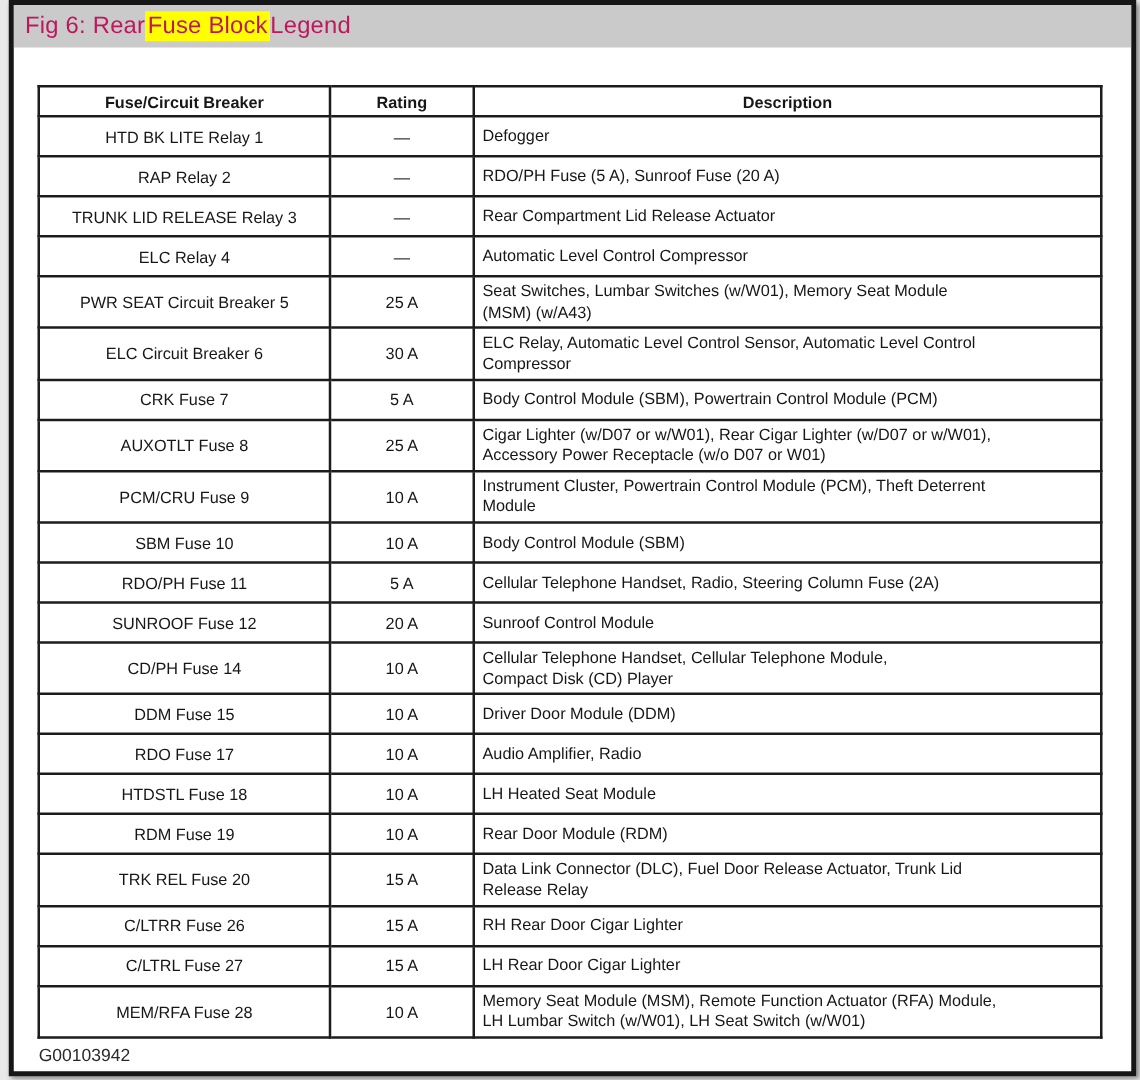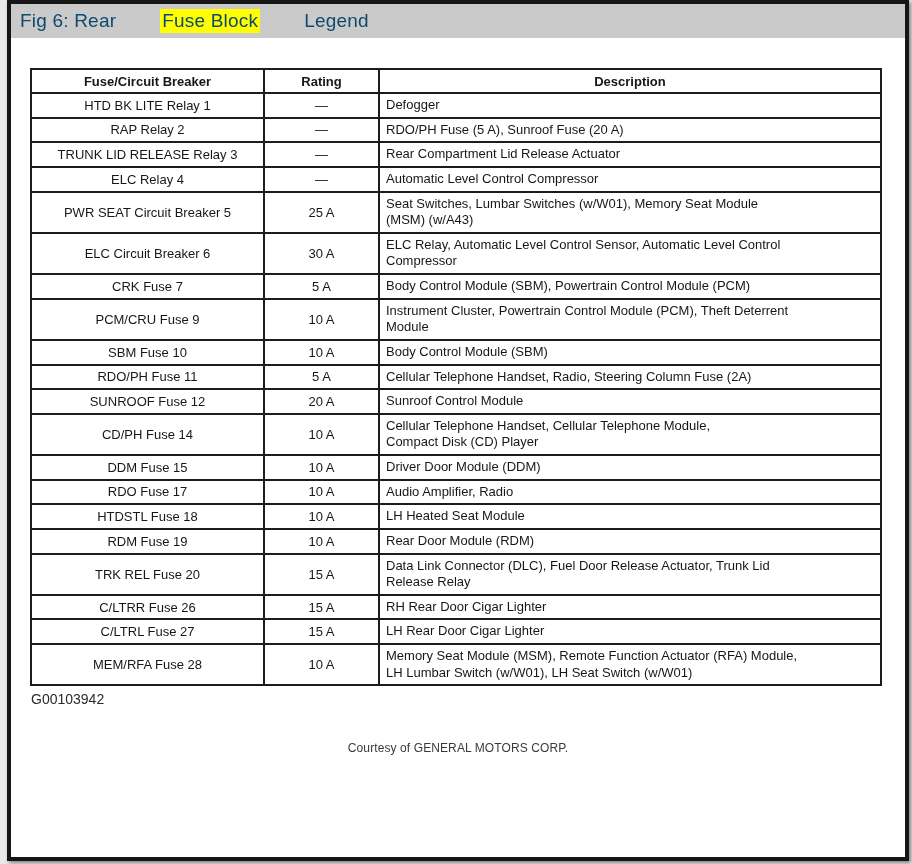--- a/index.html
+++ b/index.html
@@ -18,23 +18,22 @@
     box-shadow: 2px 2px 4px rgba(0,0,0,0.45);
     overflow: hidden;
   }
   .title-bar {
     height: 34px;
     background: #cacaca;
     display: flex;
     align-items: center;
     padding-left: 9px;
     font-size: 19px;
-    color: #0c4a6e;
+    color: #be185d;
     letter-spacing: 0.2px;
-    gap: 44px;
   }
   .title-bar .hl {
     background: #ffff00;
     padding: 1px 2px;
   }
   table.fuse-table {
     border-collapse: collapse;
     margin: 30px 0 4px 19px;
     width: 850px;
     table-layout: fixed;
@@ -50,21 +49,21 @@
   }
   table.fuse-table th {
     font-weight: bold;
     text-align: center;
     height: 24px;
     padding: 2px 4px;
   }
   col.c-fuse { width: 233px; }
   col.c-rating { width: 115px; }
   col.c-desc { width: 502px; }
-  td.col-fuse { text-align: center; height: 24px; }
+  td.col-fuse { text-align: center; height: 32px; }
   td.col-rating { text-align: center; }
   td.col-description {
     text-align: left;
     padding-left: 9px;
     white-space: pre-line;
     line-height: 1.28;
   }
   .fig-id {
     margin: 5px 0 0 20px;
     font-size: 14px;
@@ -135,20 +134,26 @@
           <td class="col-rating">30 A</td>
           <td class="col-description">ELC Relay, Automatic Level Control Sensor, Automatic Level Control
 Compressor</td>
         </tr>
         <tr>
           <td class="col-fuse">CRK Fuse 7</td>
           <td class="col-rating">5 A</td>
           <td class="col-description">Body Control Module (SBM), Powertrain Control Module (PCM)</td>
         </tr>
         <tr>
+          <td class="col-fuse">AUXOTLT Fuse 8</td>
+          <td class="col-rating">25 A</td>
+          <td class="col-description">Cigar Lighter (w/D07 or w/W01), Rear Cigar Lighter (w/D07 or w/W01),
+Accessory Power Receptacle (w/o D07 or W01)</td>
+        </tr>
+        <tr>
           <td class="col-fuse">PCM/CRU Fuse 9</td>
           <td class="col-rating">10 A</td>
           <td class="col-description">Instrument Cluster, Powertrain Control Module (PCM), Theft Deterrent
 Module</td>
         </tr>
         <tr>
           <td class="col-fuse">SBM Fuse 10</td>
           <td class="col-rating">10 A</td>
           <td class="col-description">Body Control Module (SBM)</td>
         </tr>

